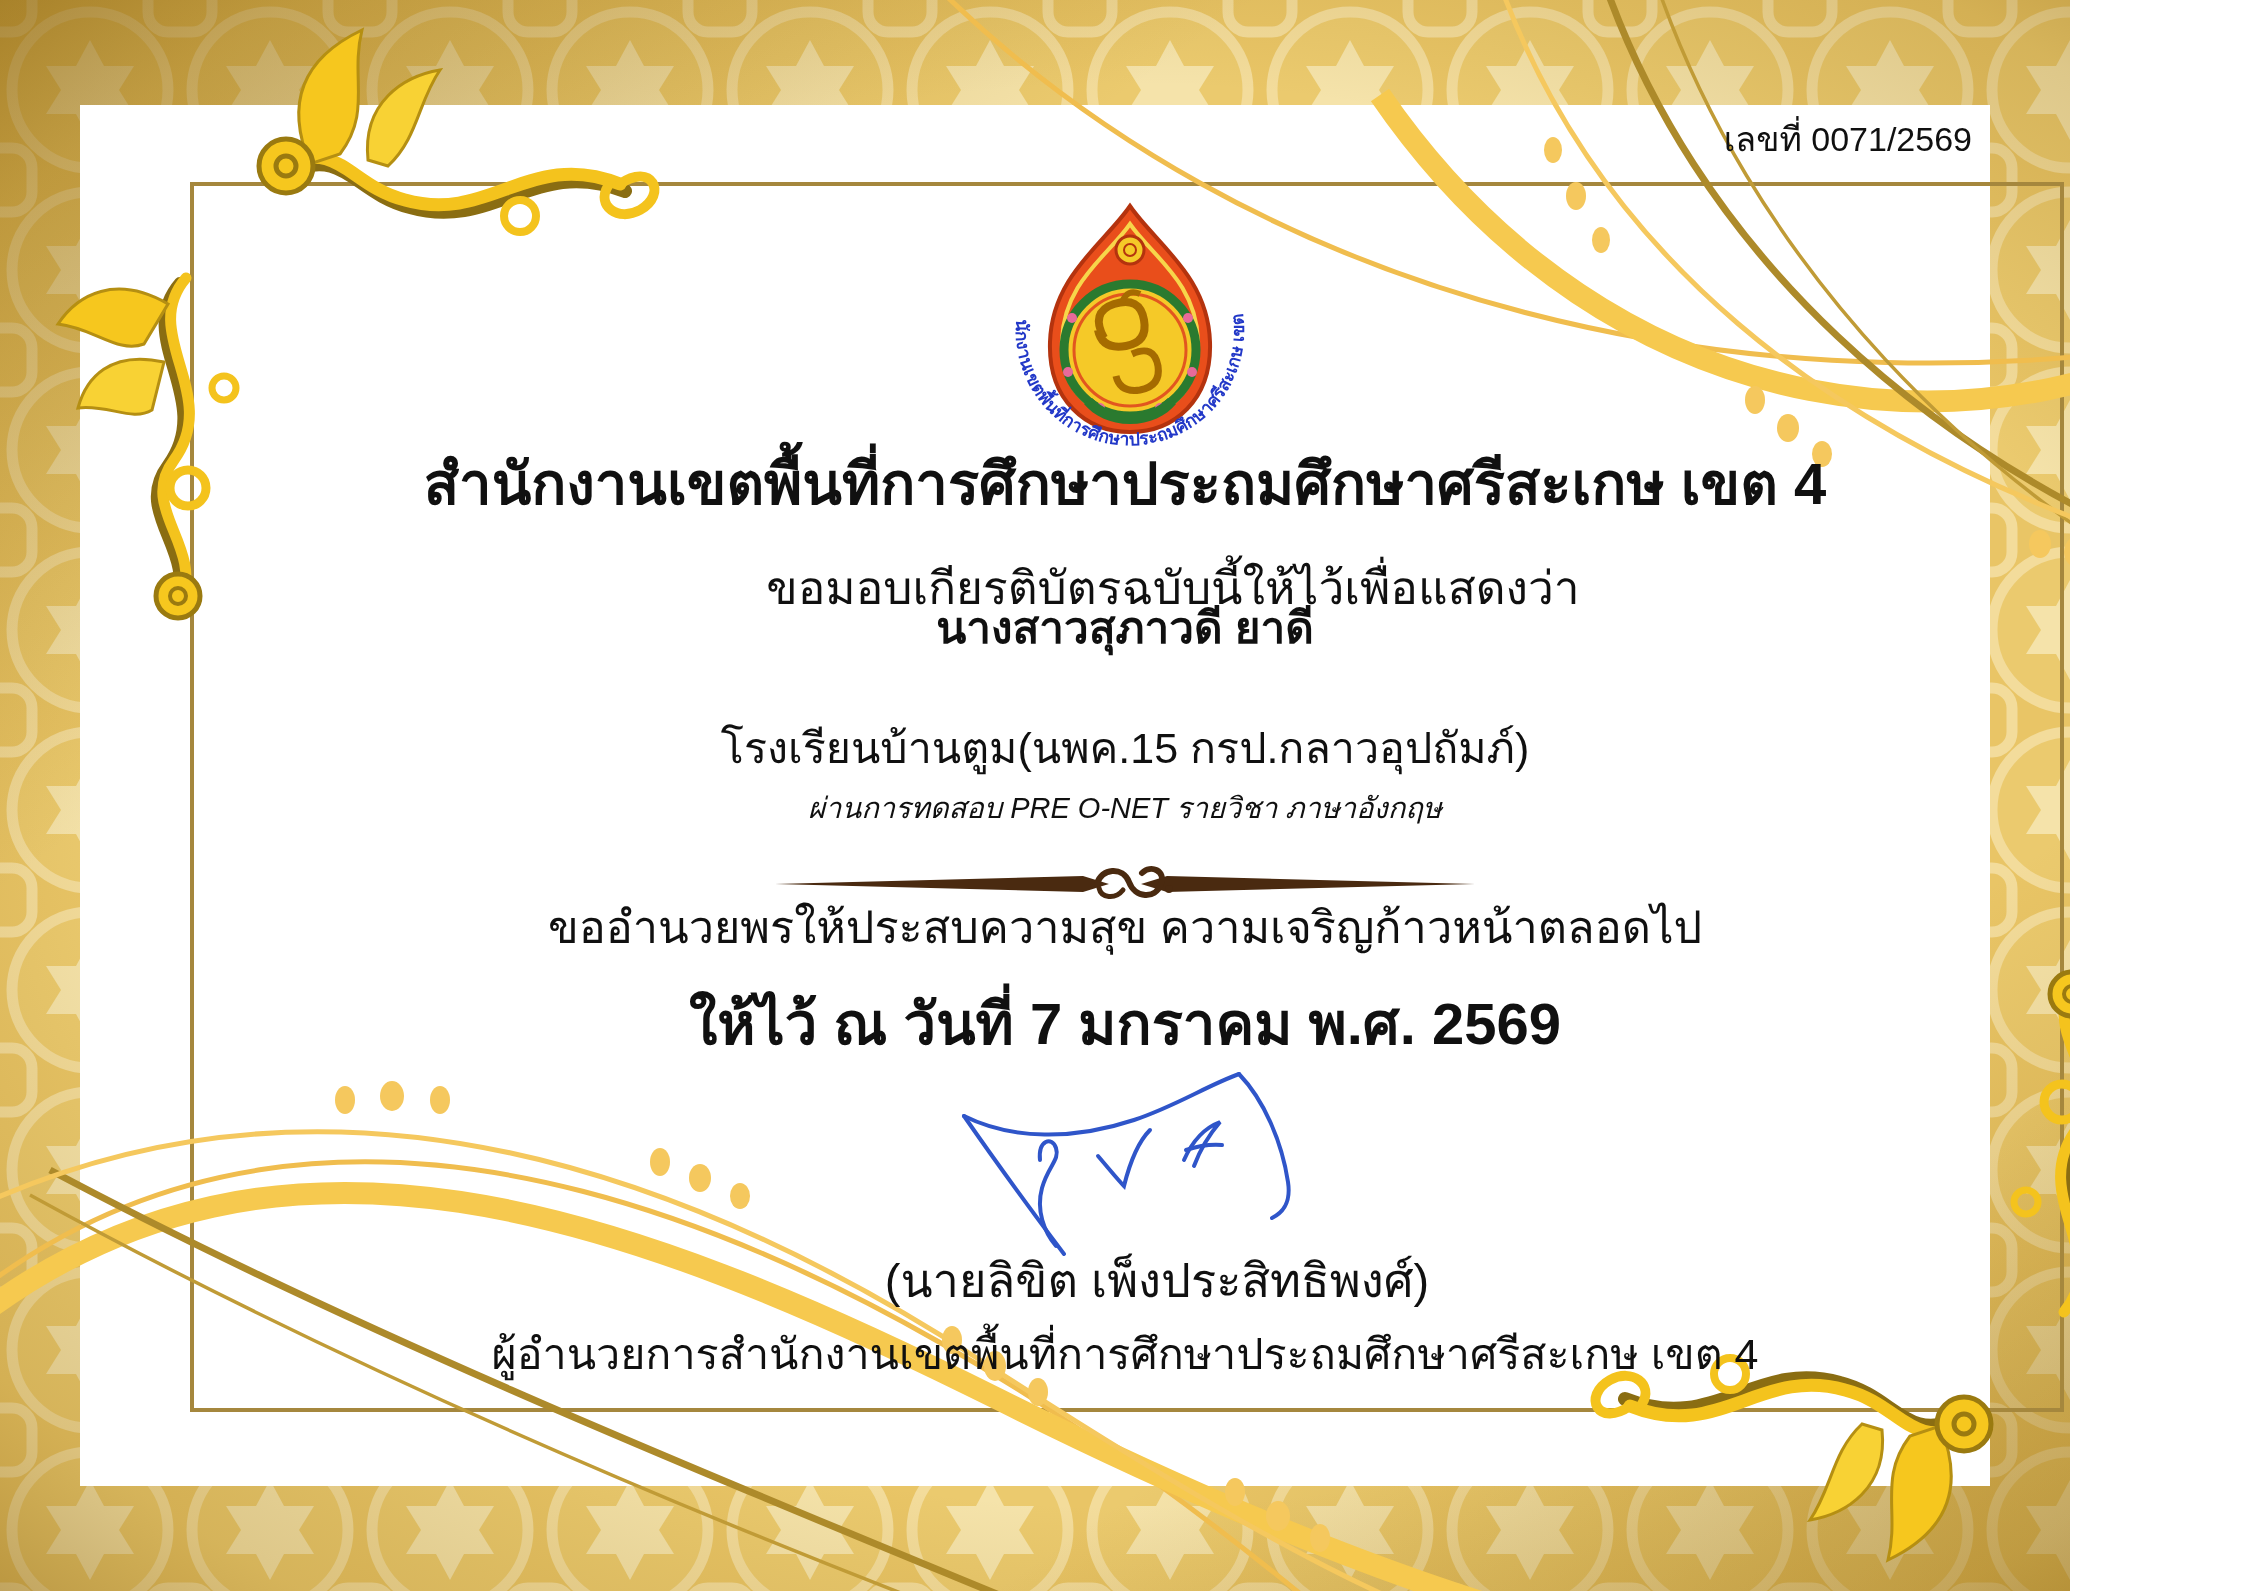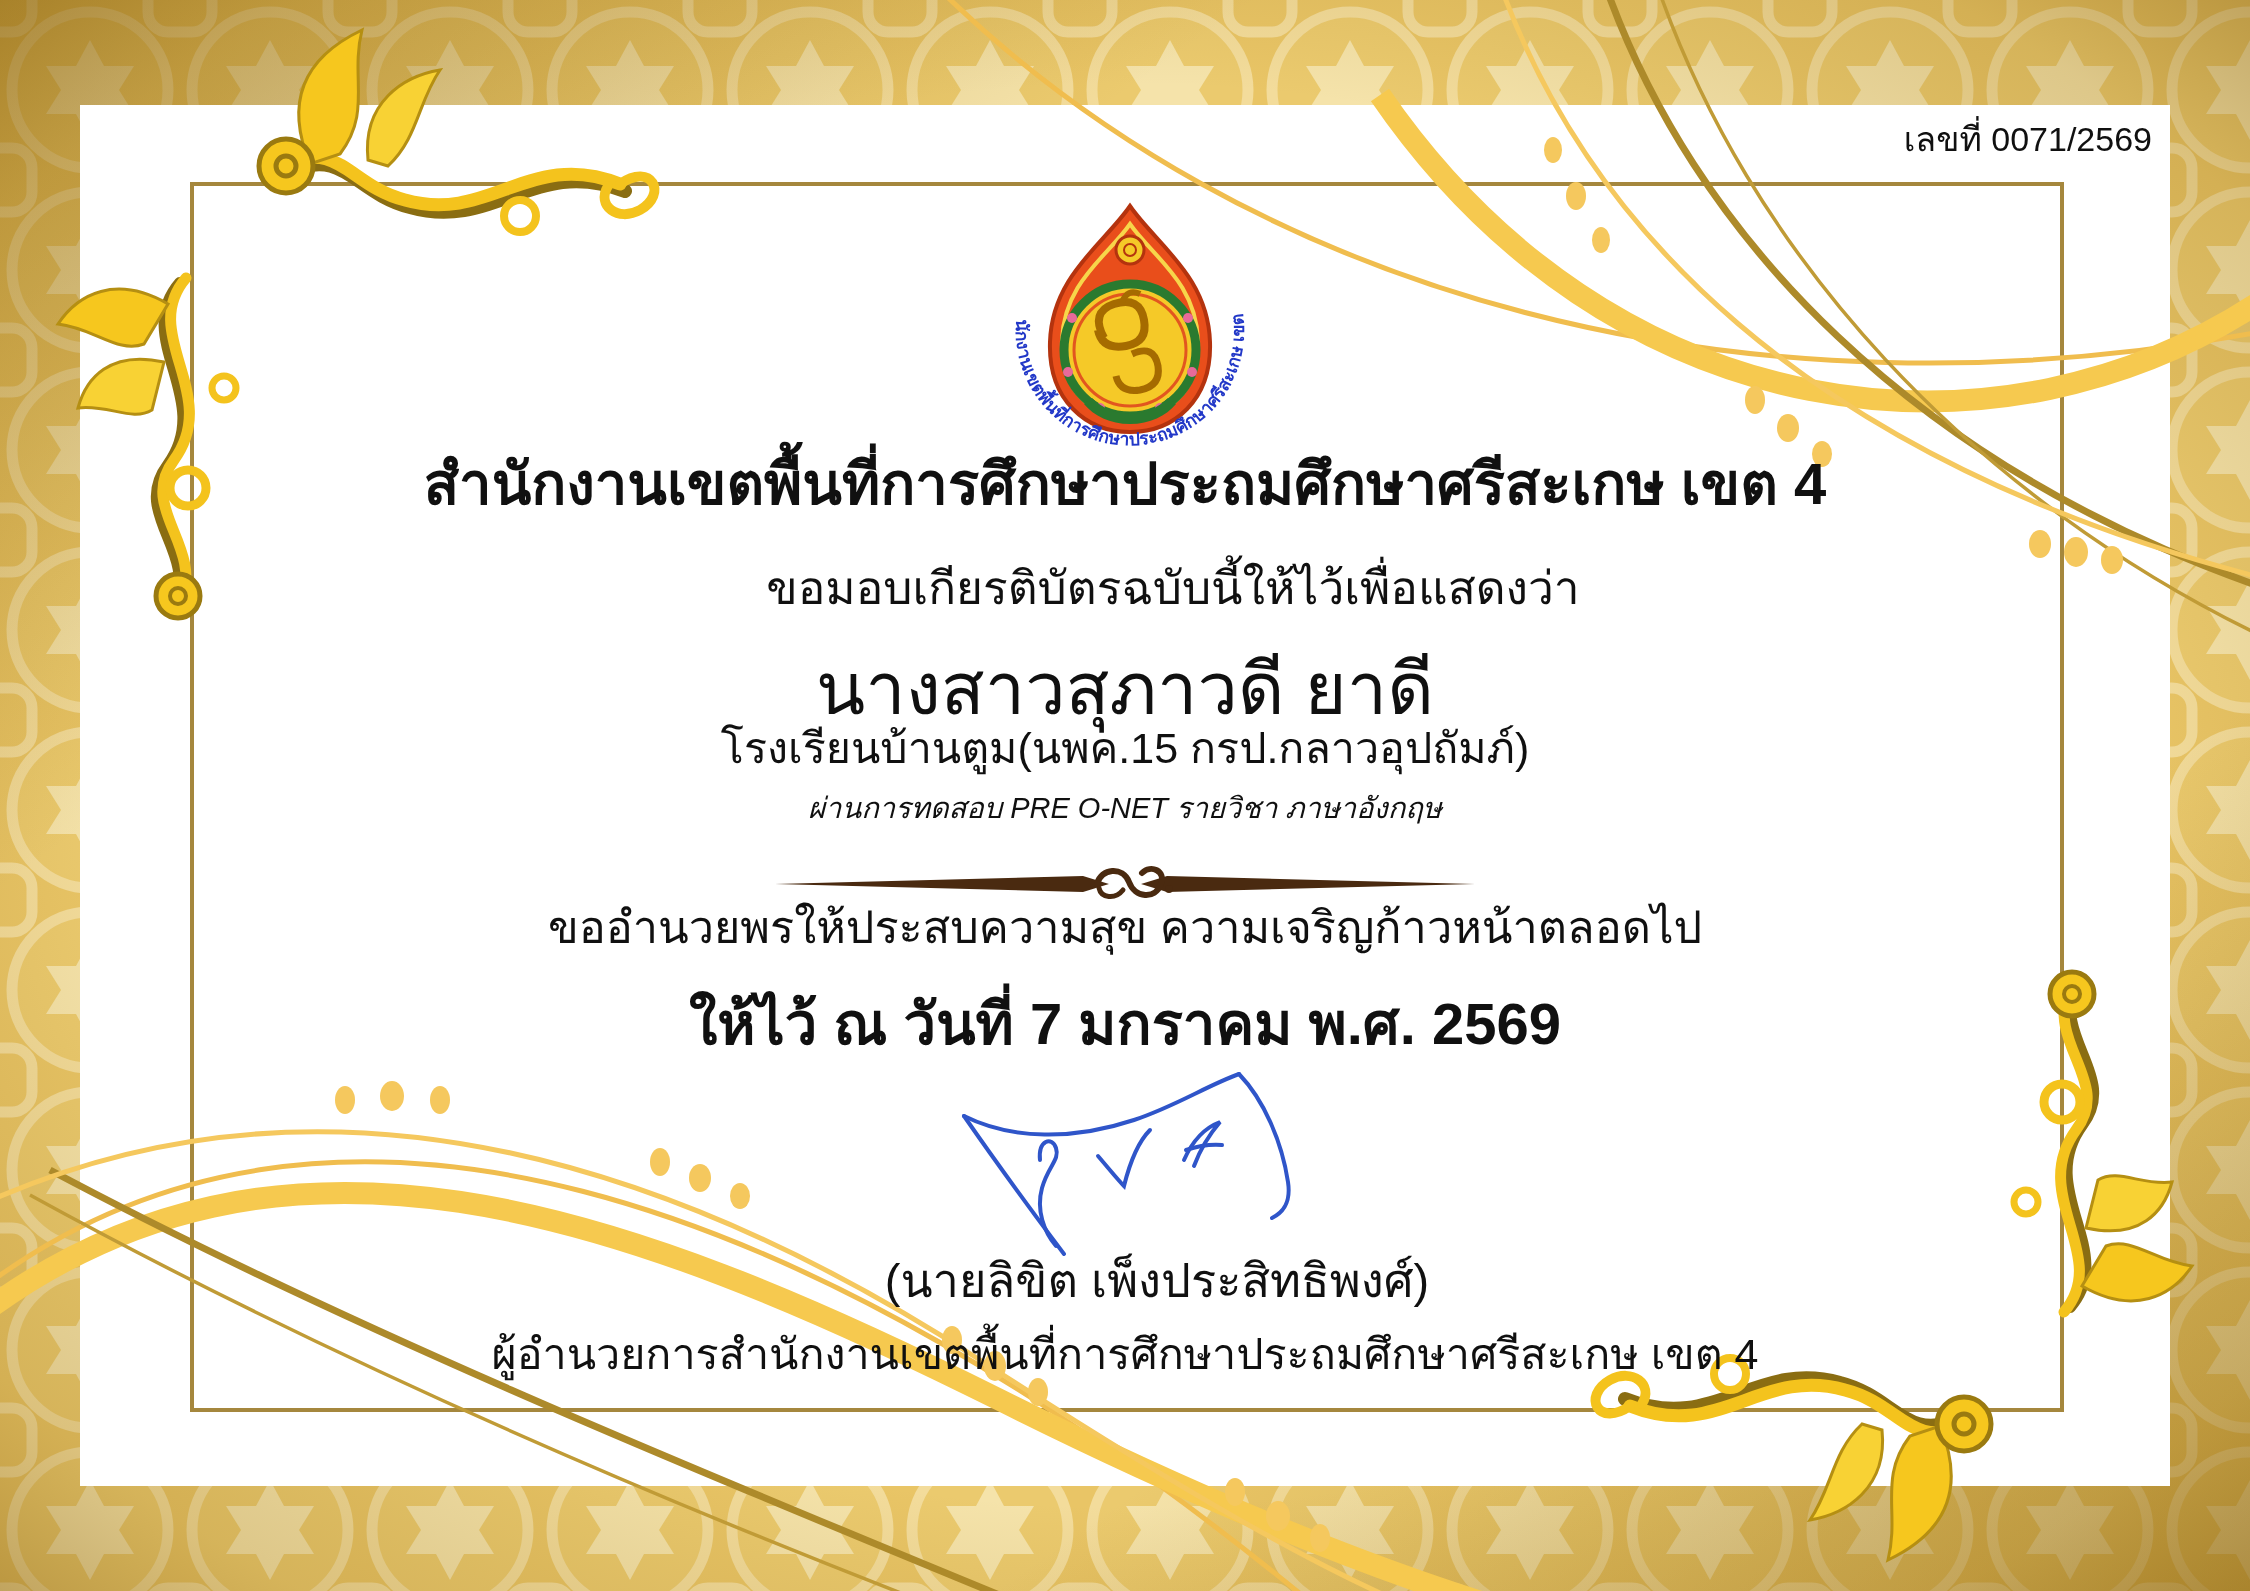--- a/index.html
+++ b/index.html
@@ -1,27 +1,27 @@
 <!DOCTYPE html>
 <html><head>
 <meta charset="utf-8">
 <style>
   html,body{margin:0;padding:0;}
   body{background:#ffffff;font-family:"Liberation Sans","DejaVu Sans",sans-serif;}
-  #page{position:relative;width:2250px;height:1591px;overflow:hidden;background:#e9c566;}
+  #page{position:relative;width:2070px;height:1591px;overflow:hidden;background:#e9c566;}
   svg{display:block;}
   #band-svg{position:absolute;left:0;top:0;}
   #card{position:absolute;left:80px;top:105px;right:80px;bottom:105px;background:#ffffff;}
   #frame{position:absolute;left:190px;top:182px;width:1866px;height:1222px;border:4px solid #a5873d;}
   #decor{position:absolute;left:0;top:0;pointer-events:none;}
   .txt{position:absolute;left:0;width:2250px;text-align:center;color:#101010;line-height:1.25;}
   .cert-no{position:absolute;top:112px;right:98px;font-size:34px;color:#101010;}
   .org-title{top:448px;font-size:58px;font-weight:600;}
   .present{top:560px;font-size:46px;font-weight:500;margin-left:48px;}
-  .name{top:644px;font-size:72px;font-weight:400;}
+  .name{top:600px;font-size:44px;font-weight:700;}
   .school{top:722px;font-size:43px;}
   .achieve{top:790px;font-size:29px;font-style:italic;}
   .blessing{top:900px;font-size:45px;font-weight:500;}
   .date{top:988px;font-size:58px;font-weight:700;}
   .signer{top:1252px;font-size:47px;font-weight:500;padding-left:32px;}
   .signer-title{top:1320px;font-size:43px;margin-top:8px;}
   #logo{position:absolute;left:1005px;top:198px;}
   #divider{position:absolute;left:767px;top:856px;}
   #signature{position:absolute;left:952px;top:1066px;}
 </style>

